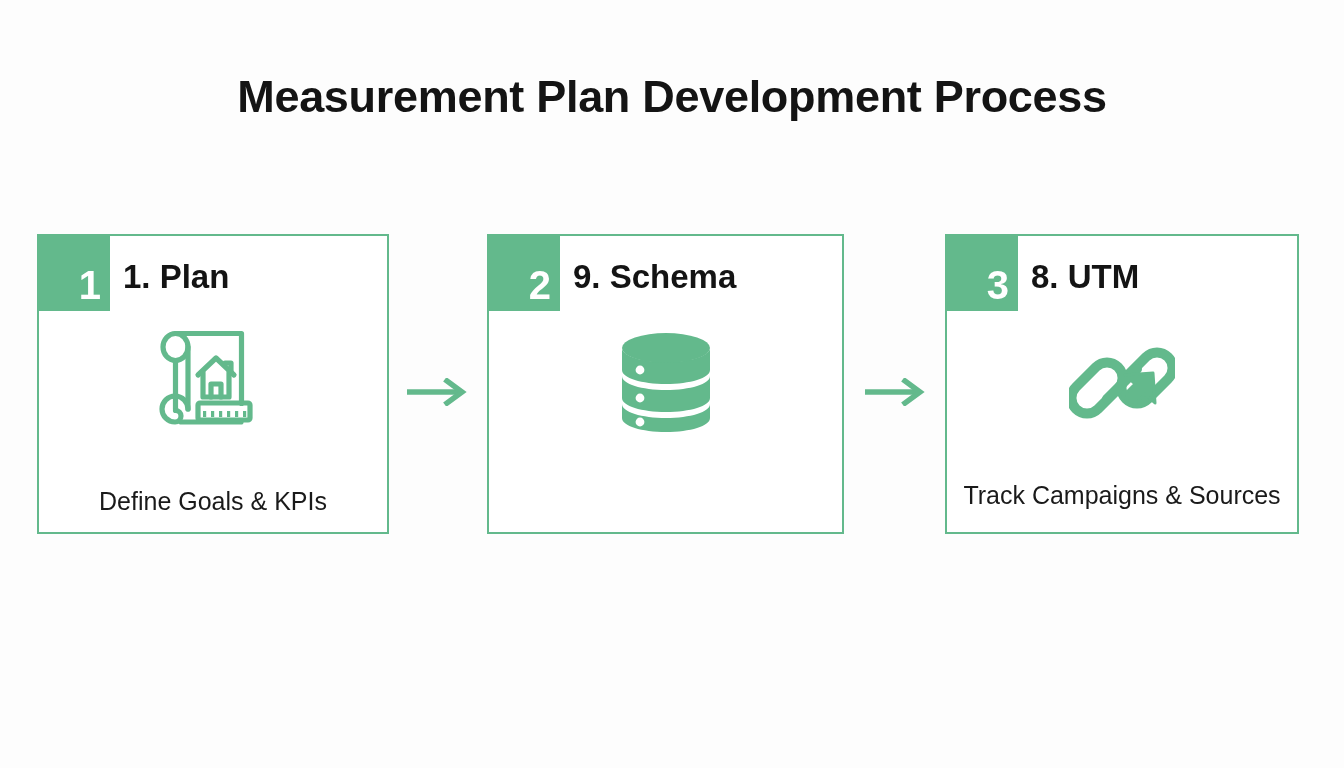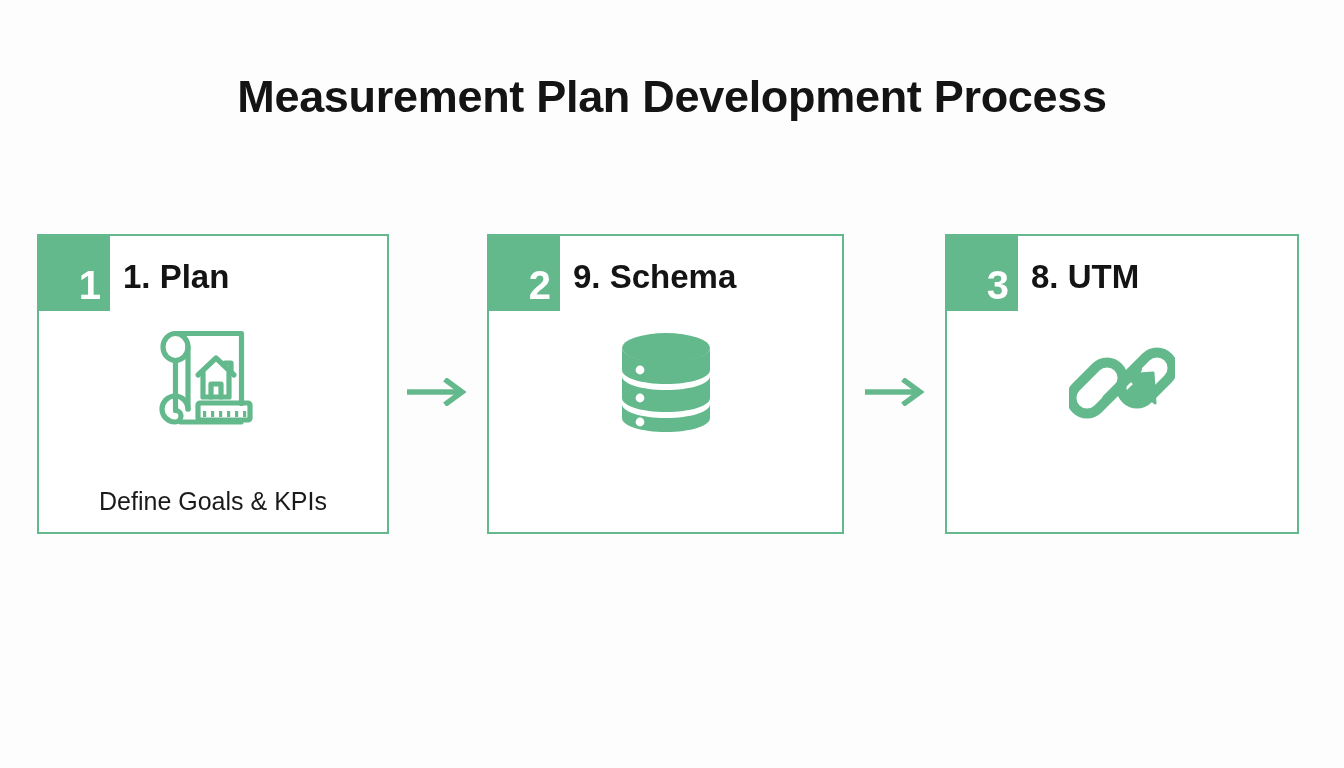--- a/index.html
+++ b/index.html
@@ -203,15 +203,16 @@
           <path d="M57 48 L77 28 a15.5 15.5 0 0 1 22 22 L79 70 a15.5 15.5 0 0 1 -22 -22 Z"></path>
 
           <path d="M49 60 L29 80 a15.5 15.5 0 0 1 -22 -22 L27 38 a15.5 15.5 0 0 1 22 22 Z"></path>
 
           <path d="M38 70 L68 40"></path>
         </g>
 
         <path d="M84 44 L86 74 L76 65 L64 77 L54 67 L66 55 L56 46 Z" fill="#63b98c" stroke="#63b98c" stroke-width="3" stroke-linejoin="round"></path>
       </svg>
     </div>
+    <div class="caption">Track Campaigns &amp; Sources</div>
   </div>
 
 </div>
 
 </body></html>

